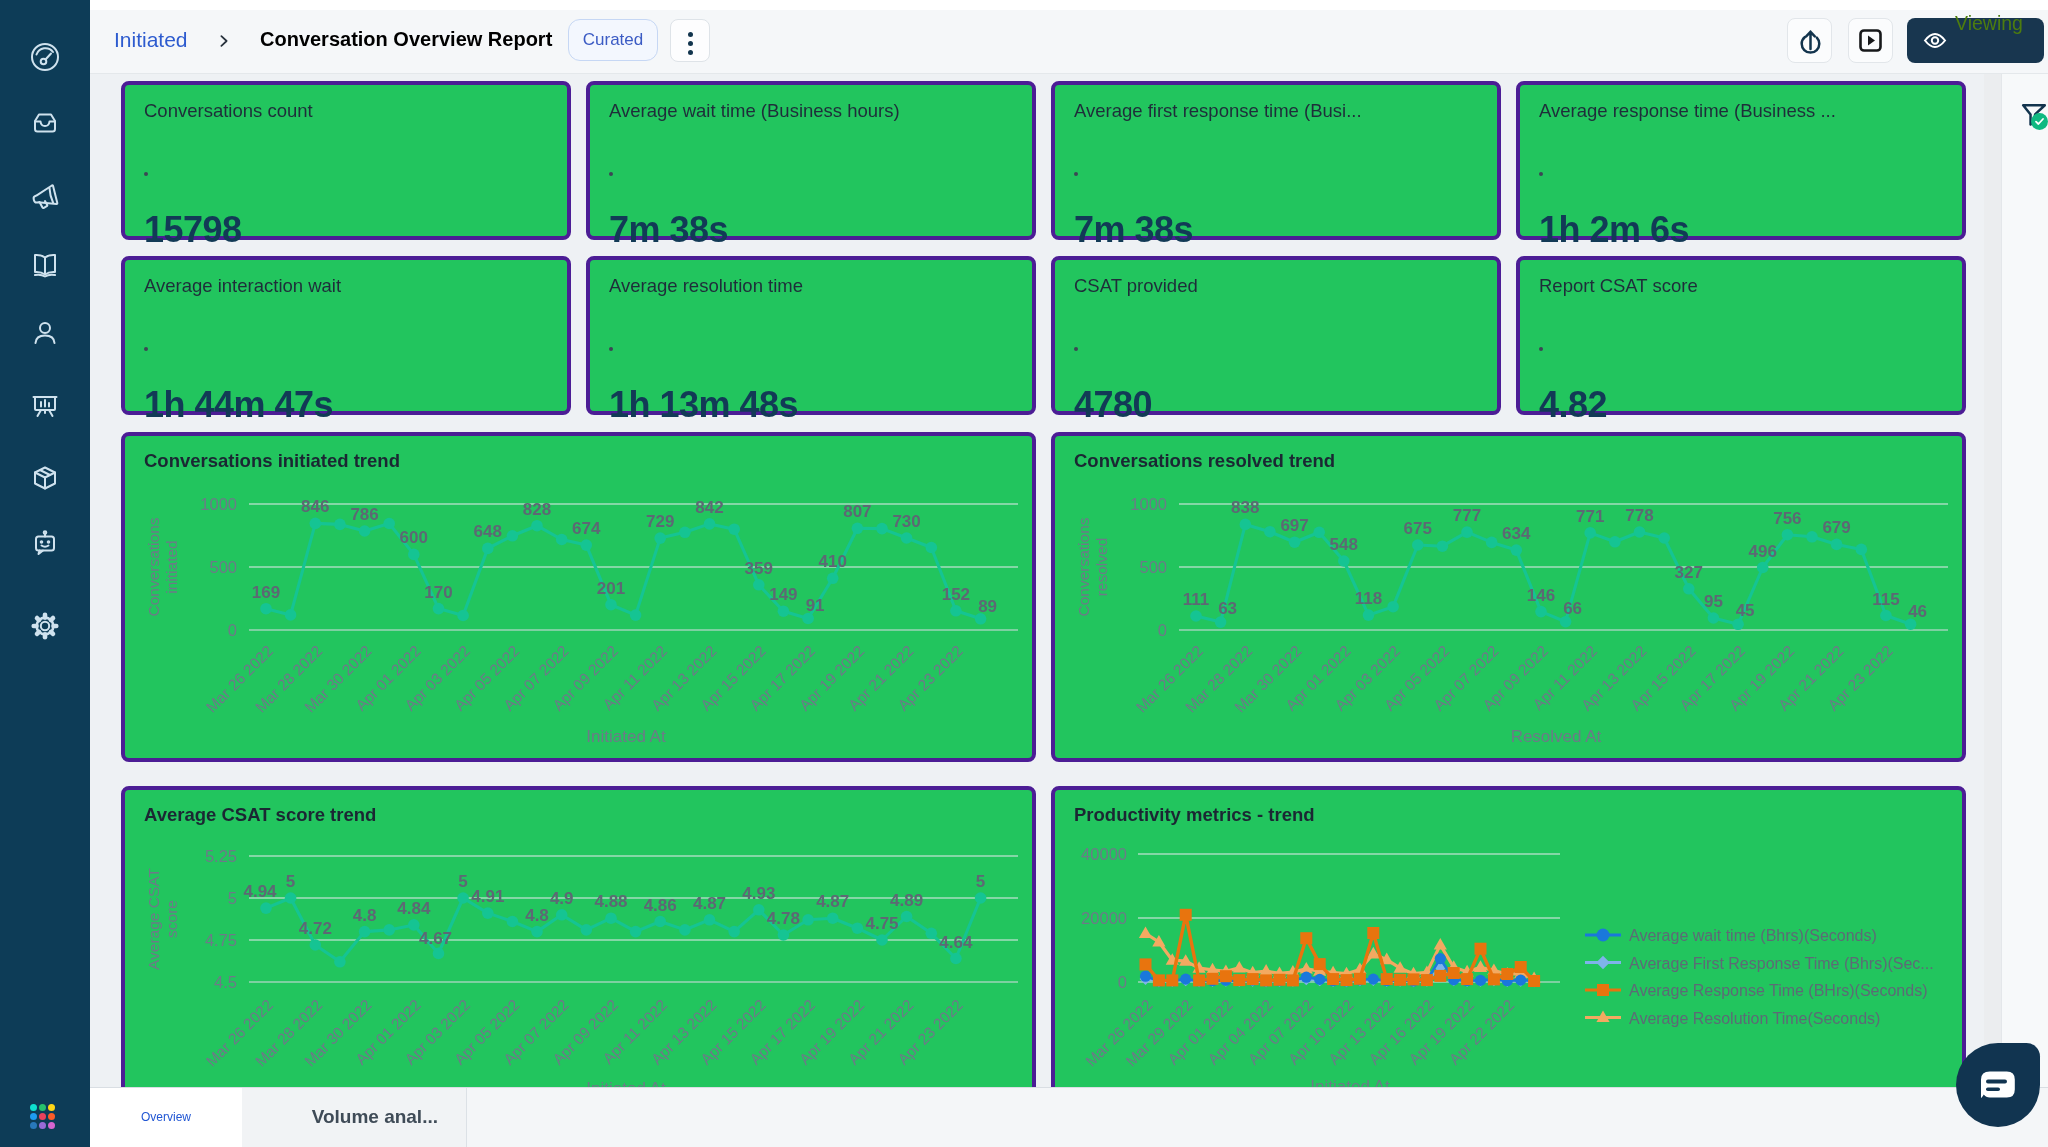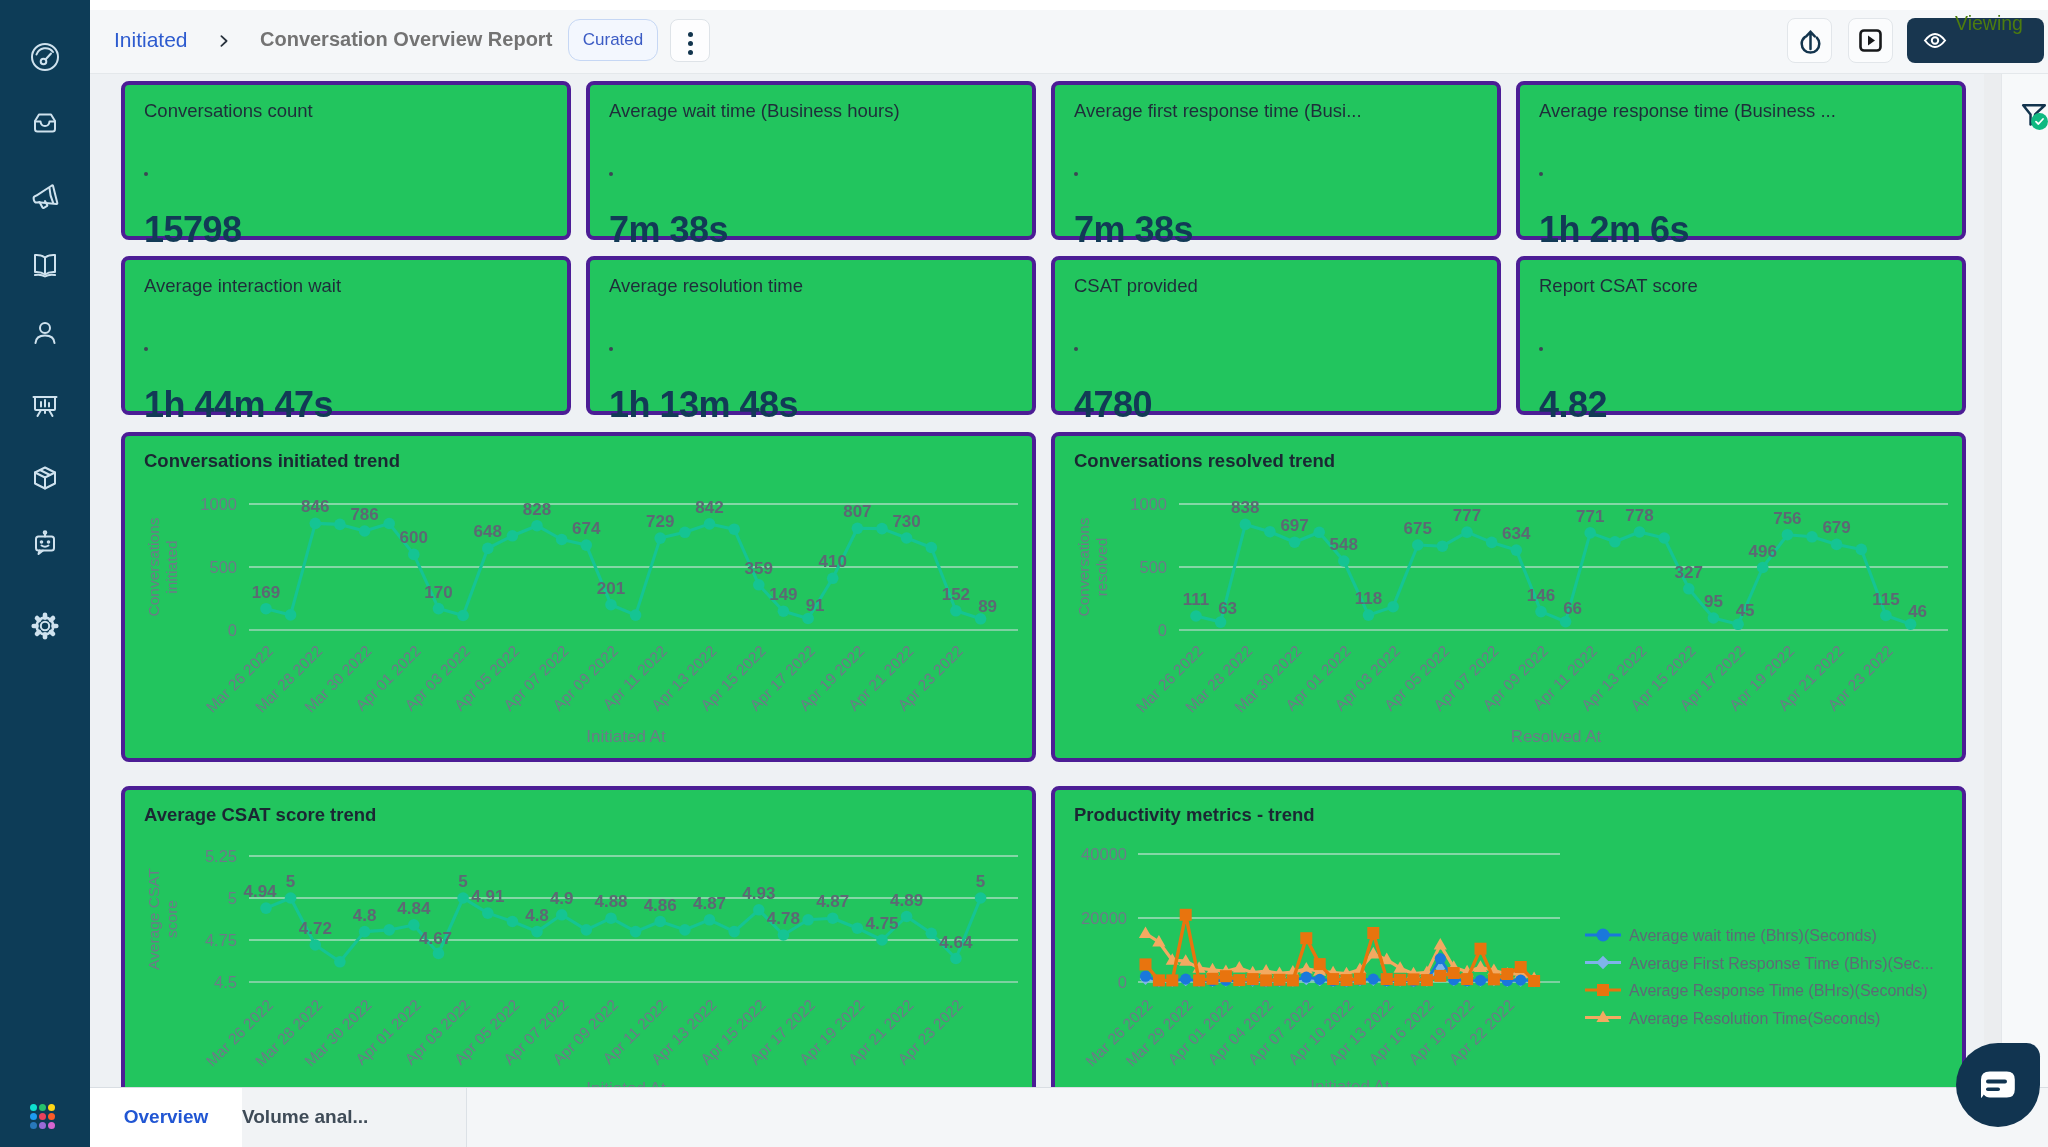--- a/index.html
+++ b/index.html
@@ -10,21 +10,21 @@
 .kv { position:absolute; left:19px; top:111px; font-size:36px; font-weight:bold; color:#123a56; line-height:1; letter-spacing:-0.5px;margin-top:16px; }
 .ct { position:absolute; left:19px; top:14px; font-size:18.5px; font-weight:bold; color:#1b2733; }
 
 </style></head><body>
 <div style="position:absolute;left:90px;top:0;width:1958px;height:10px;background:#fff"></div>
 <div style="position:absolute;left:90px;top:10px;width:1958px;height:64px;background:#f5f7f9;border-bottom:1px solid #e4e8eb"></div>
 <div style="position:absolute;left:114px;top:28px;font-size:21px;color:#2d5bcf">Initiated</div>
 <svg style="position:absolute;left:217px;top:34px" width="14" height="14" viewBox="0 0 16 16">
     <path d="M5 2.5 L11 8 L5 13.5" fill="none" stroke="#27313c" stroke-width="2" stroke-linecap="round" stroke-linejoin="round"></path>
   </svg>
-<div style="position:absolute;left:260px;top:28px;font-size:20px;font-weight:bold;color:#737373">Conversation Overview Report</div>
+<div style="position:absolute;left:260px;top:28px;font-size:20px;font-weight:bold;color:#000000">Conversation Overview Report</div>
 <div style="position:absolute;left:568px;top:19px;width:90px;height:42px;border:1px solid #c6d7f4;border-radius:12px;background:#f3f7fe;color:#3b5bc4;font-size:17px;line-height:40px;text-align:center">Curated</div>
 <div style="position:absolute;left:670px;top:19px;width:40px;height:43px;border:1px solid #dee3e8;border-radius:8px;background:#fdfdfe"></div>
 <div style="position:absolute;left:687.5px;top:32px;width:5px;height:5px;border-radius:50%;background:#12344d"></div>
 <div style="position:absolute;left:687.5px;top:41px;width:5px;height:5px;border-radius:50%;background:#12344d"></div>
 <div style="position:absolute;left:687.5px;top:50px;width:5px;height:5px;border-radius:50%;background:#12344d"></div>
 <div style="position:absolute;left:1787px;top:18px;width:45px;height:45px;border:1px solid #e2e6ea;border-radius:8px;background:#fbfcfd"></div>
 <svg style="position:absolute;left:1797px;top:28px" width="27" height="27" viewBox="0 0 27 27" fill="none" stroke="#12344d" stroke-width="2.5" stroke-linecap="round">
     <path d="M13.5 21 V3.8 M9.2 8.3 L13.5 3.8 L17.8 8.3"></path>
     <circle cx="13.5" cy="15.8" r="8.8" stroke-dasharray="35.2 13"></circle>
   </svg>
@@ -549,19 +549,19 @@
       <text x="574" y="178.5" font-size="16" fill="#5d6a76">Average First Response Time (Bhrs)(Sec...</text>
       <line x1="530" y1="200.0" x2="566" y2="200.0" stroke="#e8740e" stroke-width="3"></line>
       <rect x="542.0" y="194.0" width="12" height="12" fill="#e8740e"></rect>
       <text x="574" y="206.0" font-size="16" fill="#5d6a76">Average Response Time (BHrs)(Seconds)</text>
       <line x1="530" y1="227.5" x2="566" y2="227.5" stroke="#f3a961" stroke-width="3"></line>
       <path d="M548 220.5 L554.6 232.1 L541.4 232.1 Z" fill="#f3a961"></path>
       <text x="574" y="233.5" font-size="16" fill="#5d6a76">Average Resolution Time(Seconds)</text>
     </svg>
   </div>
 <div style="position:absolute;left:90px;top:1087px;width:1958px;height:60px;background:#f4f6f8;border-top:1px solid #d9dee3"></div>
-<div style="position:absolute;left:90px;top:1088px;width:152px;height:59px;background:#fff;color:#2156d3;font-weight:bold;font-size:19px;line-height:58px;text-align:center">Overview</div>
-<div style="position:absolute;left:242px;top:1088px;width:225px;height:59px;background:#f1f3f5;border-right:1px solid #dce1e6;color:#3f4b57;font-weight:bold;font-size:19px;line-height:58px;text-align:left;box-sizing:border-box;padding-right:28px">Volume anal...</div>
+<div style="position:absolute;left:90px;top:1088px;width:152px;height:59px;background:#fff;color:#2156d3;font-weight:normal;font-size:12px;line-height:58px;text-align:center">Overview</div>
+<div style="position:absolute;left:242px;top:1088px;width:225px;height:59px;background:#f1f3f5;border-right:1px solid #dce1e6;color:#3f4b57;font-weight:bold;font-size:19px;line-height:58px;text-align:right;box-sizing:border-box;padding-right:28px">Volume anal...</div>
 <div style="position:absolute;left:1956px;top:1043px;width:84px;height:84px;background:#113450;border-radius:50% 16% 50% 50%/50% 16% 50% 50%"></div>
 <svg style="position:absolute;left:1979px;top:1070px" width="37" height="30" viewBox="0 0 37 30">
     <path d="M10 1 H27 Q35 1 35 9 V19 Q35 27 27 27 H10 Q6 27 4 24 L2 27 Q1.2 28.2 1.2 26 V9 Q1.2 1 10 1 Z" fill="#fff" transform="translate(0.8,0.5)"></path>
     <rect x="7" y="9.5" width="21" height="4" rx="2" fill="#113450"></rect>
     <rect x="7" y="17.5" width="14" height="3.6" rx="1.8" fill="#113450"></rect>
   </svg>
 </body></html>

